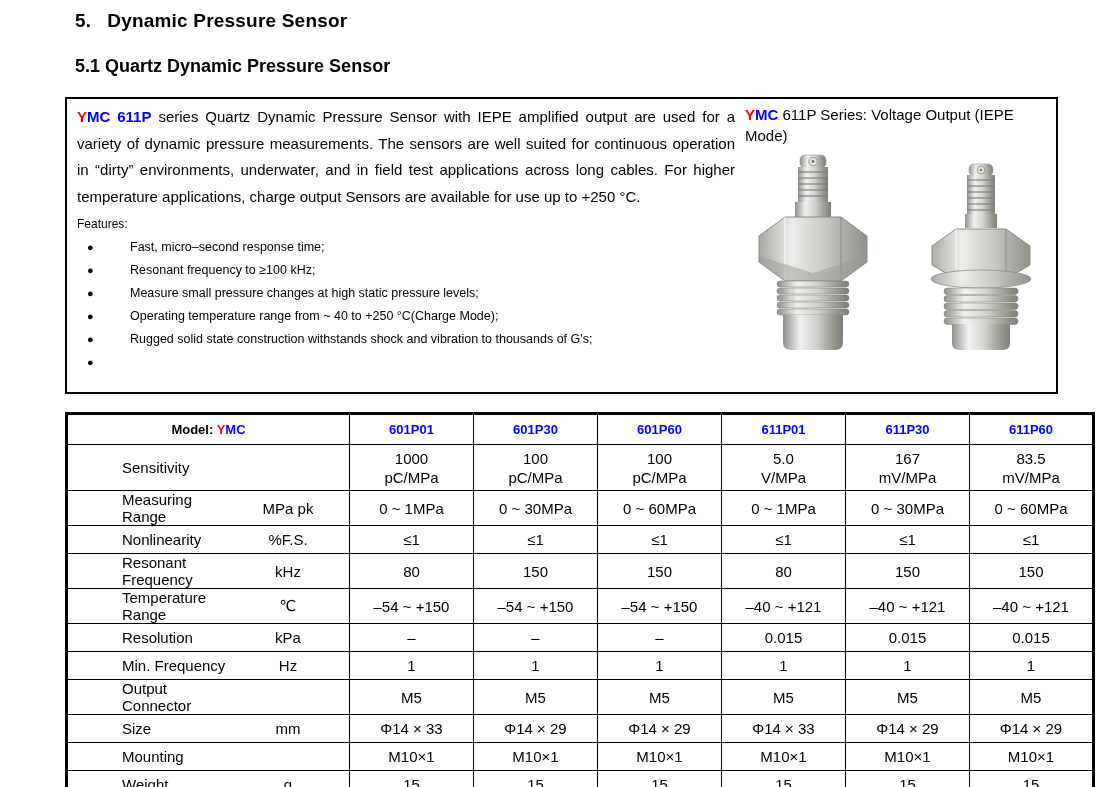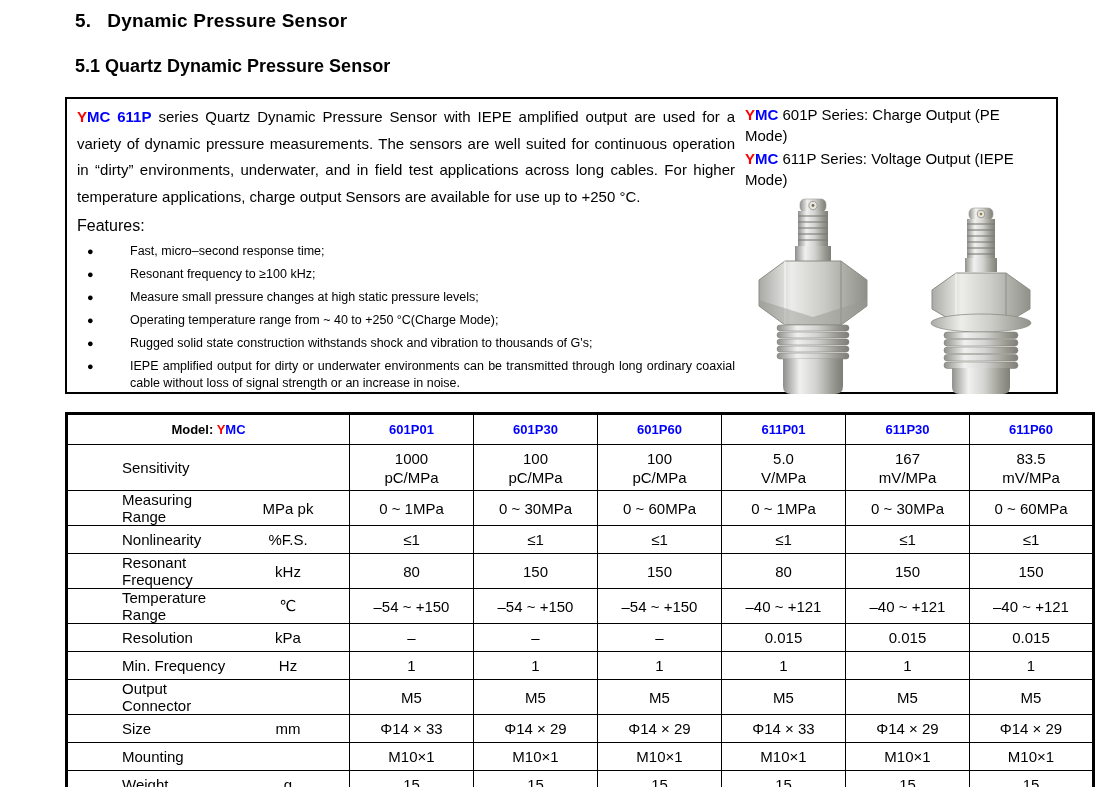--- a/index.html
+++ b/index.html
@@ -34,21 +34,21 @@
   .info-right { flex: 1; padding-left: 10px; }
 
   .intro-para {
     font-size: 15px; line-height: 26.5px;
     text-align: justify;
   }
   .brand-y { color: #FF0000; font-weight: bold; }
   .brand-mc { color: #0000FF; font-weight: bold; }
   .intro-model { color: #0000FF; font-weight: bold; }
 
-  .features-label { font-size: 16px; margin-top: 7px; }
+  .features-label { font-size: 12px; margin-top: 7px; }
   ul.features { list-style: none; margin-top: 8px; }
   ul.features li {
     position: relative;
     font-size: 12.5px; line-height: 16.5px;
     padding-left: 53px; margin-bottom: 6.5px;
     text-align: justify;
   }
   ul.features li .bullet-dot {
     position: absolute; left: 10px; top: 1px;
     font-size: 11px; line-height: 14px;
@@ -104,27 +104,25 @@
       <p class="intro-para"><span class="brand-y">Y</span><span class="brand-mc">MC</span>
         <span class="intro-model">611P</span>
         <span>series Quartz Dynamic Pressure Sensor with IEPE amplified output are used for a variety of dynamic pressure measurements. The sensors are well suited for continuous operation in “dirty” environments, underwater, and in field test applications across long cables. For higher temperature applications, charge output Sensors are available for use up to +250 °C.</span></p>
       <div class="features-label">Features:</div>
       <ul class="features">
           <li><span class="bullet-dot">●</span><span>Fast, micro–second response time;</span></li>
           <li><span class="bullet-dot">●</span><span>Resonant frequency to ≥100 kHz;</span></li>
           <li><span class="bullet-dot">●</span><span>Measure small pressure changes at high static pressure levels;</span></li>
           <li><span class="bullet-dot">●</span><span>Operating temperature range from ~ 40 to +250 °C(Charge Mode);</span></li>
           <li><span class="bullet-dot">●</span><span>Rugged solid state construction withstands shock and vibration to thousands of G's;</span></li>
-          <li><span class="bullet-dot">●</span><span>IEPE amplified output for dirty or underwater environments can be transmitted through long ordinary coaxial cable without loss of signal strength or an increase in noise.</span></li>
+          <li><span class="bullet-dot">●</span></li>
         </ul>
     </div>
 
     <div class="info-right">
-      <p class="series-note"><span class="brand-y">Y</span><span class="brand-mc">MC</span>
-        <span>601P Series: Charge Output (PE Mode)</span></p>
       <p class="series-note"><span class="brand-y">Y</span><span class="brand-mc">MC</span>
         <span>611P Series: Voltage Output (IEPE Mode)</span></p>
 
       <div class="sensor-photos">
 
         <svg width="134" height="200" viewBox="0 0 134 200">
           <defs>
             <linearGradient id="met1" x1="0" y1="0" x2="1" y2="0">
               <stop offset="0" stop-color="#8e8e8c"></stop>
                 <stop offset="0.28" stop-color="#f0f0ee"></stop>

